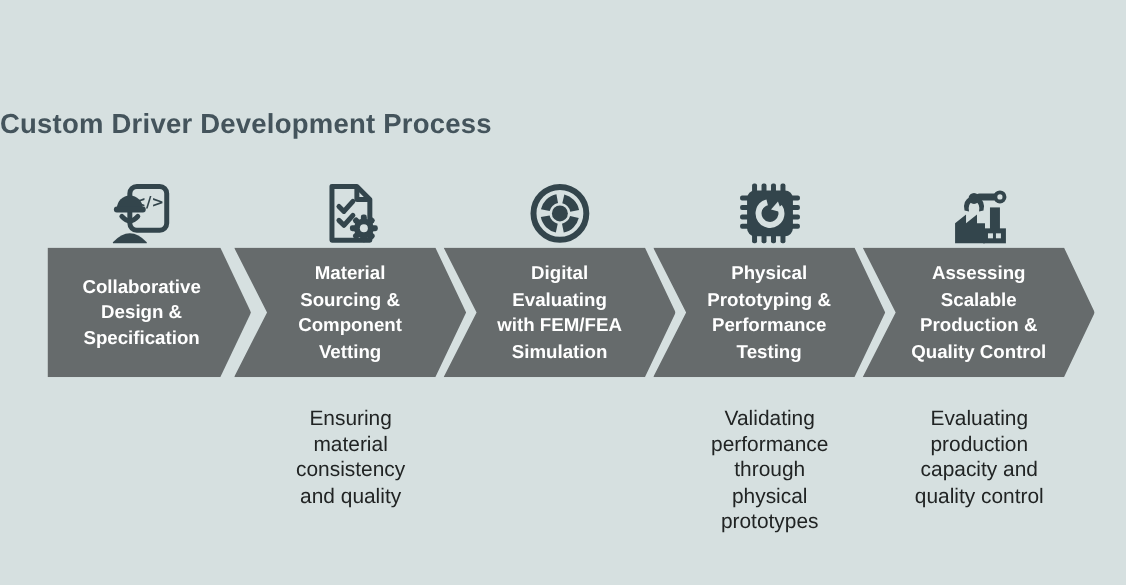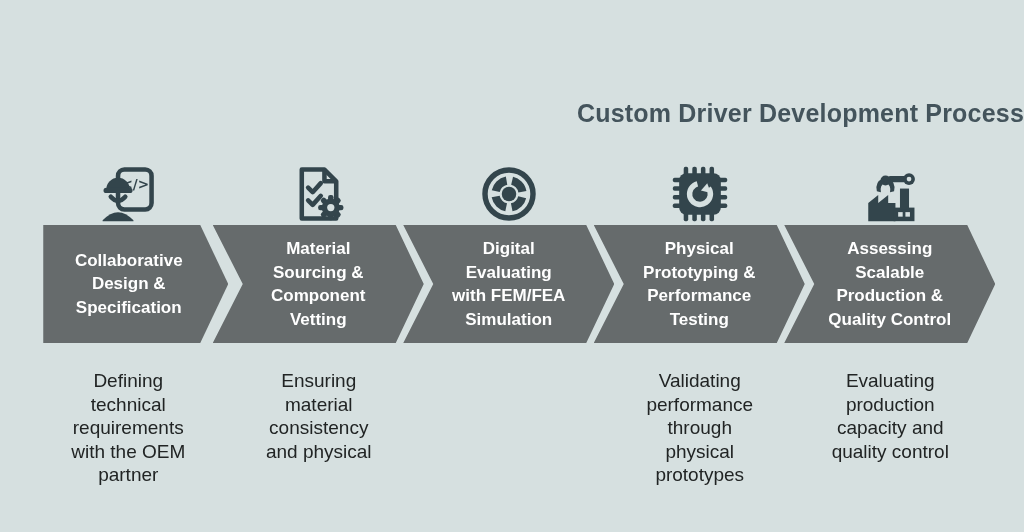--- a/index.html
+++ b/index.html
@@ -14,21 +14,21 @@
   html,body{background:var(--bg);}
   body{font-family:"Liberation Sans","DejaVu Sans",sans-serif;}
   .canvas{
     position:relative;
     width:1024px;height:532px;
     background:var(--bg);
     overflow:hidden;
   }
   .title{
     position:absolute;top:99px;left:0;width:100%;
-    text-align:right;
+    text-align:left;
     font-size:25px;font-weight:600;
     color:var(--title);
     letter-spacing:.2px;
   }
   .steps{
     position:absolute;left:33px;top:165px;
     display:flex;
   }
   .step{
     width:190.5px;
@@ -88,25 +88,20 @@
             <rect x="5" y="25" width="32" height="6" rx="3" style="fill:currentColor"></rect>
             <path d="M13 35 q8 9 16 0" style="fill:none;stroke:currentColor;stroke-width:5;stroke-linecap:round"></path>
             <path d="M4 61 q17 -18 34 0 l0 1 -34 0 Z" style="fill:currentColor"></path>
           </svg>
         </div>
     <div class="chev">
       <span class="chev-label">Collaborative
 Design &amp;
 Specification</span>
     </div>
-    <div class="desc">Defining
-technical
-requirements
-with the OEM
-partner</div>
   </div>
 
   <div class="step">
     <div class="icon">
           <svg viewBox="0 0 64 64">
             <path d="M13 5 H38 L51 18 V59 H13 Z" style="fill:none;stroke:currentColor;stroke-width:5;stroke-linejoin:round"></path>
             <path d="M38 5 V18 H51" style="fill:none;stroke:currentColor;stroke-width:5;stroke-linejoin:round"></path>
             <path d="M20 25 l5 5 9 -10" style="fill:none;stroke:currentColor;stroke-width:5;stroke-linecap:round;stroke-linejoin:round"></path>
             <path d="M20 39 l5 5 9 -10" style="fill:none;stroke:currentColor;stroke-width:5;stroke-linecap:round;stroke-linejoin:round"></path>
             <g transform="translate(45 47)" style="fill:currentColor">
@@ -121,21 +116,21 @@
         </div>
     <div class="chev">
       <span class="chev-label">Material
 Sourcing &amp;
 Component
 Vetting</span>
     </div>
     <div class="desc">Ensuring
 material
 consistency
-and physical</div>
+and quality</div>
   </div>
 
   <div class="step">
     <div class="icon">
           <svg viewBox="0 0 64 64">
             <circle cx="32" cy="32" r="26.5" style="fill:none;stroke:currentColor;stroke-width:6"></circle>
             <circle cx="32" cy="32" r="15" transform="rotate(45 32 32)" style="fill:none;stroke:currentColor;stroke-width:9;stroke-dasharray:17.5 6.06;stroke-dashoffset:8.75"></circle>
             <circle cx="32" cy="32" r="8" style="fill:currentColor"></circle>
           </svg>
         </div>

